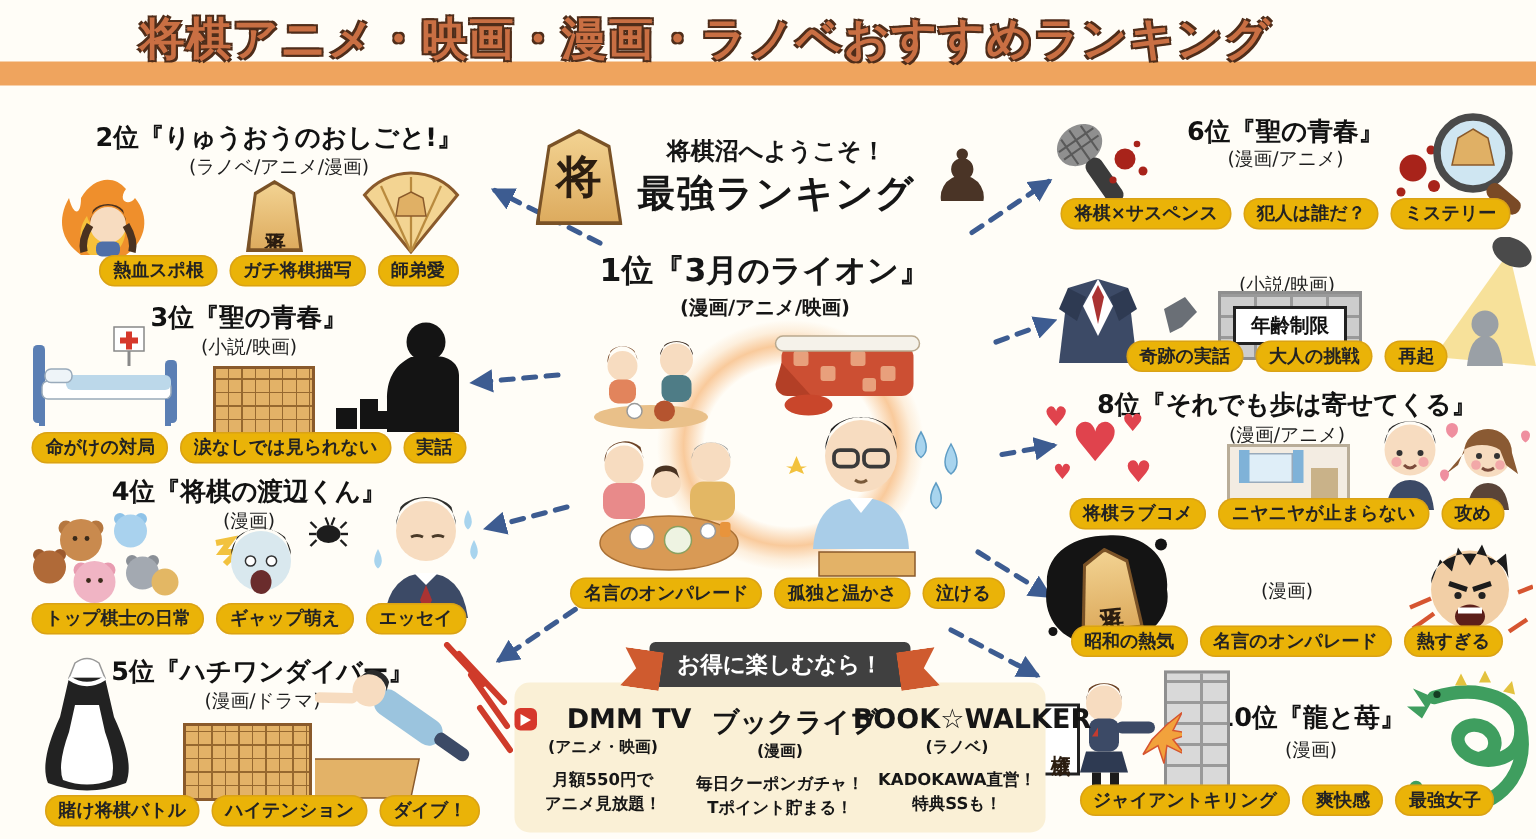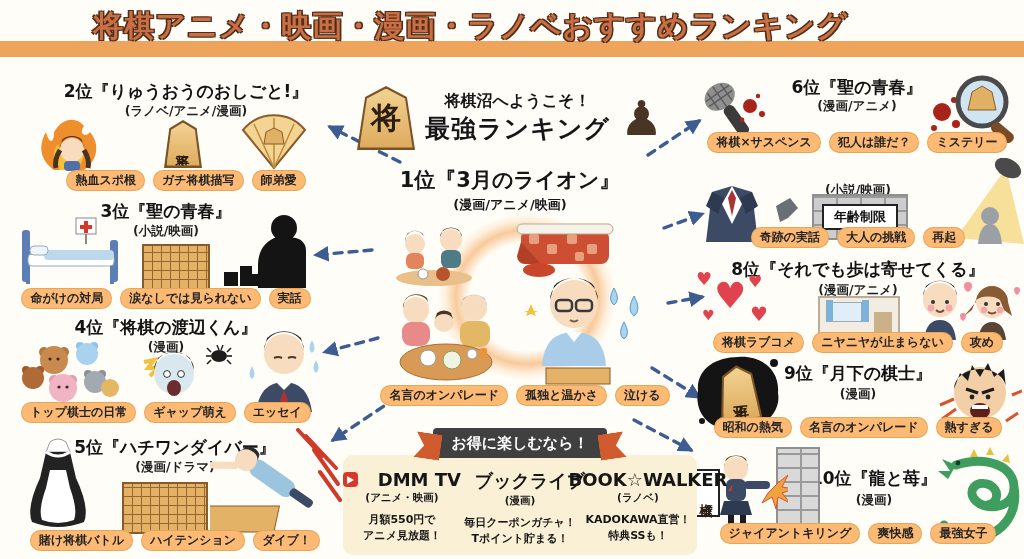--- a/index.html
+++ b/index.html
@@ -8,23 +8,23 @@
   .canvas{position:relative;width:1024px;height:559px;background:#fffdf7;}
   .arrows{position:absolute;left:0;top:0;z-index:1;}
   
   .hdr-strip{position:absolute;left:0;top:41px;width:1024px;height:16px;background:#efa45e;z-index:1;}
   h1.title{position:absolute;left:0;top:6px;width:941px;margin:0;text-align:center;z-index:2;
     font-size:30px;font-weight:900;color:#c96f43;letter-spacing:1px;
     text-shadow:-1.4px -1.4px 0 #4f2d1a,1.4px -1.4px 0 #4f2d1a,-1.4px 1.4px 0 #4f2d1a,1.4px 1.4px 0 #4f2d1a;}
   
   .item{position:absolute;z-index:3;}
   .ttl{position:absolute;left:0;right:0;top:0;text-align:center;font-weight:800;font-size:17px;white-space:nowrap;color:#121212;}
-  .fmt{position:absolute;left:0;right:0;text-align:center;font-weight:700;font-size:12.5px;color:#1e1e1e;white-space:nowrap;}
+  .fmt{position:absolute;left:0;right:0;text-align:center;font-weight:400;font-size:12.5px;color:#1e1e1e;white-space:nowrap;}
   .tags{position:absolute;left:0;right:0;display:flex;justify-content:center;gap:8px;z-index:4;}
-  .pill{background:#fdba74;border-radius:12px;padding:2px 9px;font-size:12px;font-weight:700;color:#232323;
+  .pill{background:#eab308;border-radius:12px;padding:2px 9px;font-size:12px;font-weight:700;color:#232323;
         white-space:nowrap;box-shadow:inset 0 0 0 1px rgba(196,138,44,.4);}
   .ic{position:absolute;}
   
   .koma-o{clip-path:polygon(50% 0%,86% 17%,100% 100%,0% 100%,14% 17%);background:#7a5226;display:flex;align-items:center;justify-content:center;}
   .koma-i{clip-path:polygon(50% 0%,86% 17%,100% 100%,0% 100%,14% 17%);background:linear-gradient(#f2d291,#ddab5e);
           width:calc(100% - 5px);height:calc(100% - 5px);display:flex;align-items:center;justify-content:center;}
   .vtext{writing-mode:vertical-rl;text-orientation:upright;font-weight:900;color:#2b1d10;line-height:1;}
   
   .welcome{position:absolute;left:345px;top:80px;width:330px;height:76px;display:flex;align-items:center;justify-content:center;gap:10px;z-index:3;}
   .w1{font-size:16px;font-weight:800;text-align:center;}
@@ -438,21 +438,20 @@
         </g>
     </svg>
     <div class="tags" style="top:76px;">
       <span class="pill">将棋ラブコメ</span>
       <span class="pill">ニヤニヤが止まらない</span>
       <span class="pill">攻め</span>
     </div>
   </section>
 
   <section class="item" style="left:692px;top:355px;width:332px;height:90px;">
-    <div class="ttl" style="top:7px;"><span>9位</span><span>『月下の棋士』</span></div>
     <div class="fmt" style="top:31px;">(漫画)</div>
     <div class="ic" style="left:2px;top:0px;width:88px;height:76px;">
       <svg width="88" height="76" viewBox="0 0 88 76" style="position:absolute;left:0;top:0;">
         <path d="M44 2 C66 0 86 14 84 38 C88 60 64 78 40 74 C16 76 0 58 4 36 C2 14 22 2 44 2z" fill="#141414"></path>
         <circle cx="80" cy="8" r="4" fill="#141414"></circle>
           <circle cx="8" cy="66" r="3" fill="#141414"></circle>
       </svg>
       <div class="koma-o" style="position:absolute;left:24px;top:10px;width:42px;height:56px;transform:rotate(-6deg);">
         <div class="koma-i">
             <span class="vtext" style="font-size:16px;">王将</span>

